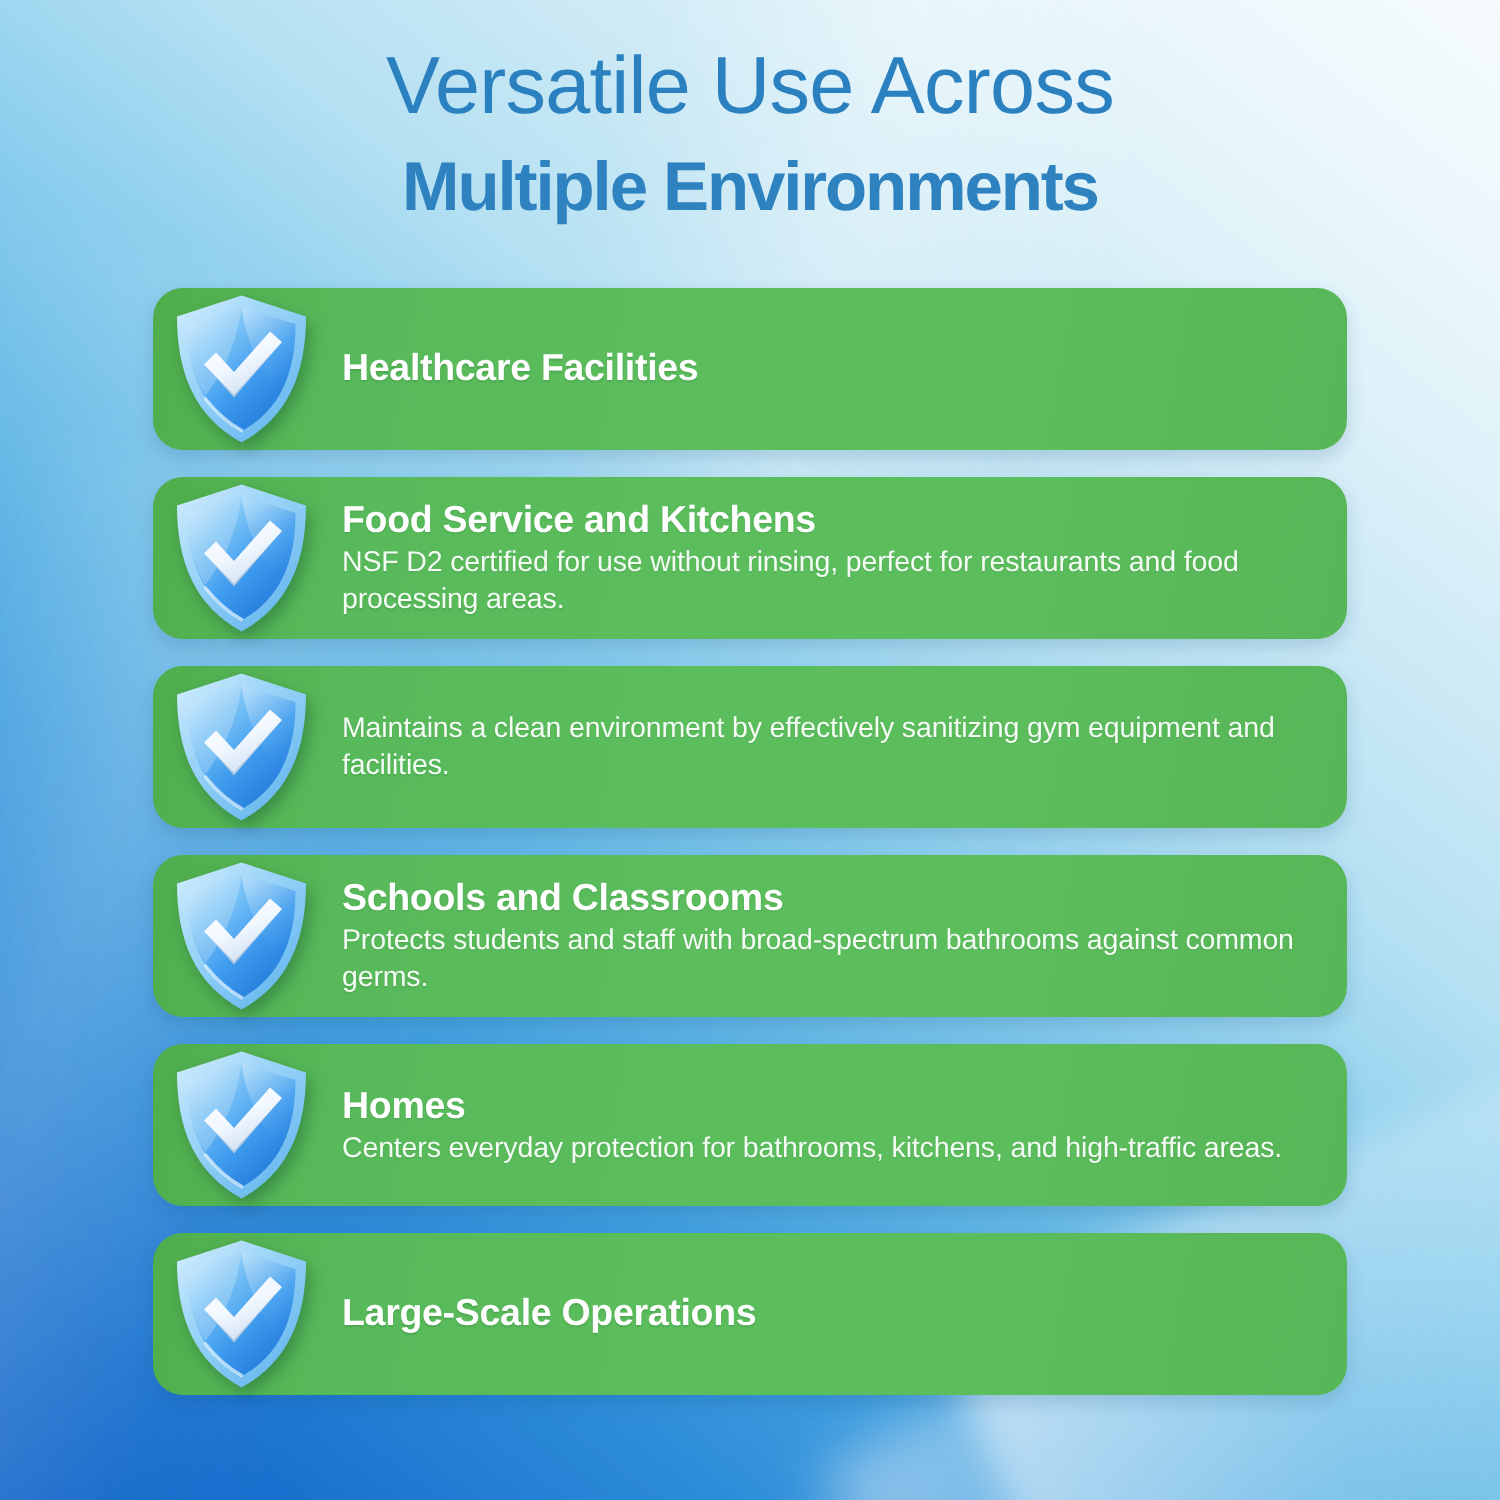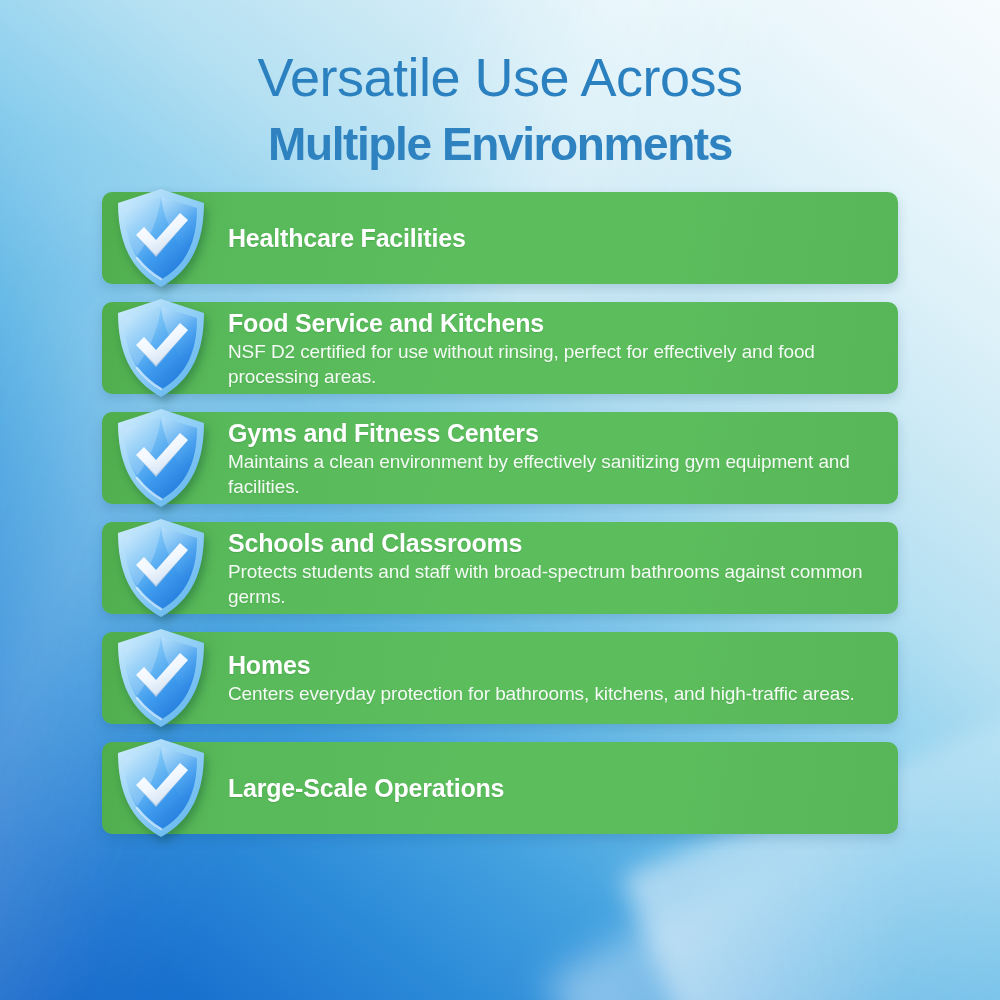--- a/index.html
+++ b/index.html
@@ -71,21 +71,20 @@
     filter: blur(18px);
   }
 
   
   #title-block {
     position: absolute;
     left: 0; top: 26px;
     width: 1000px;
     text-align: center;
     z-index: 5;
-    margin-top: 20px;
   }
   #title-line1 {
     display: block;
     font-size: 54px;
     line-height: 62px;
     font-weight: 400;
     letter-spacing: -0.5px;
     color: #2b80bf;
   }
   #title-line2 {
@@ -102,23 +101,23 @@
     position: absolute;
     left: 102px;
     top: 192px;
     width: 796px;
     z-index: 4;
   }
 
   .card {
     position: relative;
     width: 796px;
-    height: 92px;
+    height: 108px;
     margin-bottom: 18px;
-    border-radius: 10px;
+    border-radius: 20px;
     background: linear-gradient(100deg, #4fad4c 0%, #58b95a 16%, #5cbd5d 45%, #5cbd5d 72%, #57b657 100%);
     box-shadow: 0 5px 12px rgba(20,70,120,0.18);
     display: flex;
     align-items: center;
     overflow: visible;
   }
   .card:last-child { margin-bottom: 0; padding-left: 24px; }
 
   .card-icon {
     position: absolute;
@@ -267,21 +266,21 @@
 
     <path d="M24 72 C32 82 39 88 48 93" fill="none" stroke="#ddf1ff" stroke-opacity="0.75" stroke-width="2.4" stroke-linecap="round"></path>
 
     <path d="M26 52 L30 48 L43 61 L70 31 L74 35 L43 71 Z" fill="url(#chkside1)"></path>
 
     <path d="M23 49 L31 41 L43 54 L67 27 L75 34 L43 69 Z" fill="url(#chk1)"></path>
   </svg>
         </div>
         <div class="card-text">
           <span class="card-title">Food Service and Kitchens</span>
-          <span class="card-desc">NSF D2 certified for use without rinsing, perfect for effectively and food processing areas.</span>
+          <span class="card-desc">NSF D2 certified for use without rinsing, perfect for restaurants and food processing areas.</span>
         </div>
       </div>
       <div class="card">
         <div class="card-icon">
   <svg viewBox="0 0 96 104" xmlns="http://www.w3.org/2000/svg" aria-hidden="true">
     <defs>
       <linearGradient id="rim2" x1="0" y1="0" x2="0.85" y2="1">
         <stop offset="0%" stop-color="#d5eefd"></stop>
         <stop offset="38%" stop-color="#9fd6f8"></stop>
         <stop offset="100%" stop-color="#5fb4ee"></stop>
@@ -316,21 +315,20 @@
     <path d="M48 11 L12 22 C12 42 16 58 24 70 C38 52 46 29 48 11 Z" fill="#ffffff" opacity="0.22"></path>
 
     <path d="M24 72 C32 82 39 88 48 93" fill="none" stroke="#ddf1ff" stroke-opacity="0.75" stroke-width="2.4" stroke-linecap="round"></path>
 
     <path d="M26 52 L30 48 L43 61 L70 31 L74 35 L43 71 Z" fill="url(#chkside2)"></path>
 
     <path d="M23 49 L31 41 L43 54 L67 27 L75 34 L43 69 Z" fill="url(#chk2)"></path>
   </svg>
         </div>
         <div class="card-text">
-          <span class="card-title">Gyms and Fitness Centers</span>
           <span class="card-desc">Maintains a clean environment by effectively sanitizing gym equipment and facilities.</span>
         </div>
       </div>
       <div class="card">
         <div class="card-icon">
   <svg viewBox="0 0 96 104" xmlns="http://www.w3.org/2000/svg" aria-hidden="true">
     <defs>
       <linearGradient id="rim3" x1="0" y1="0" x2="0.85" y2="1">
         <stop offset="0%" stop-color="#d5eefd"></stop>
         <stop offset="38%" stop-color="#9fd6f8"></stop>

